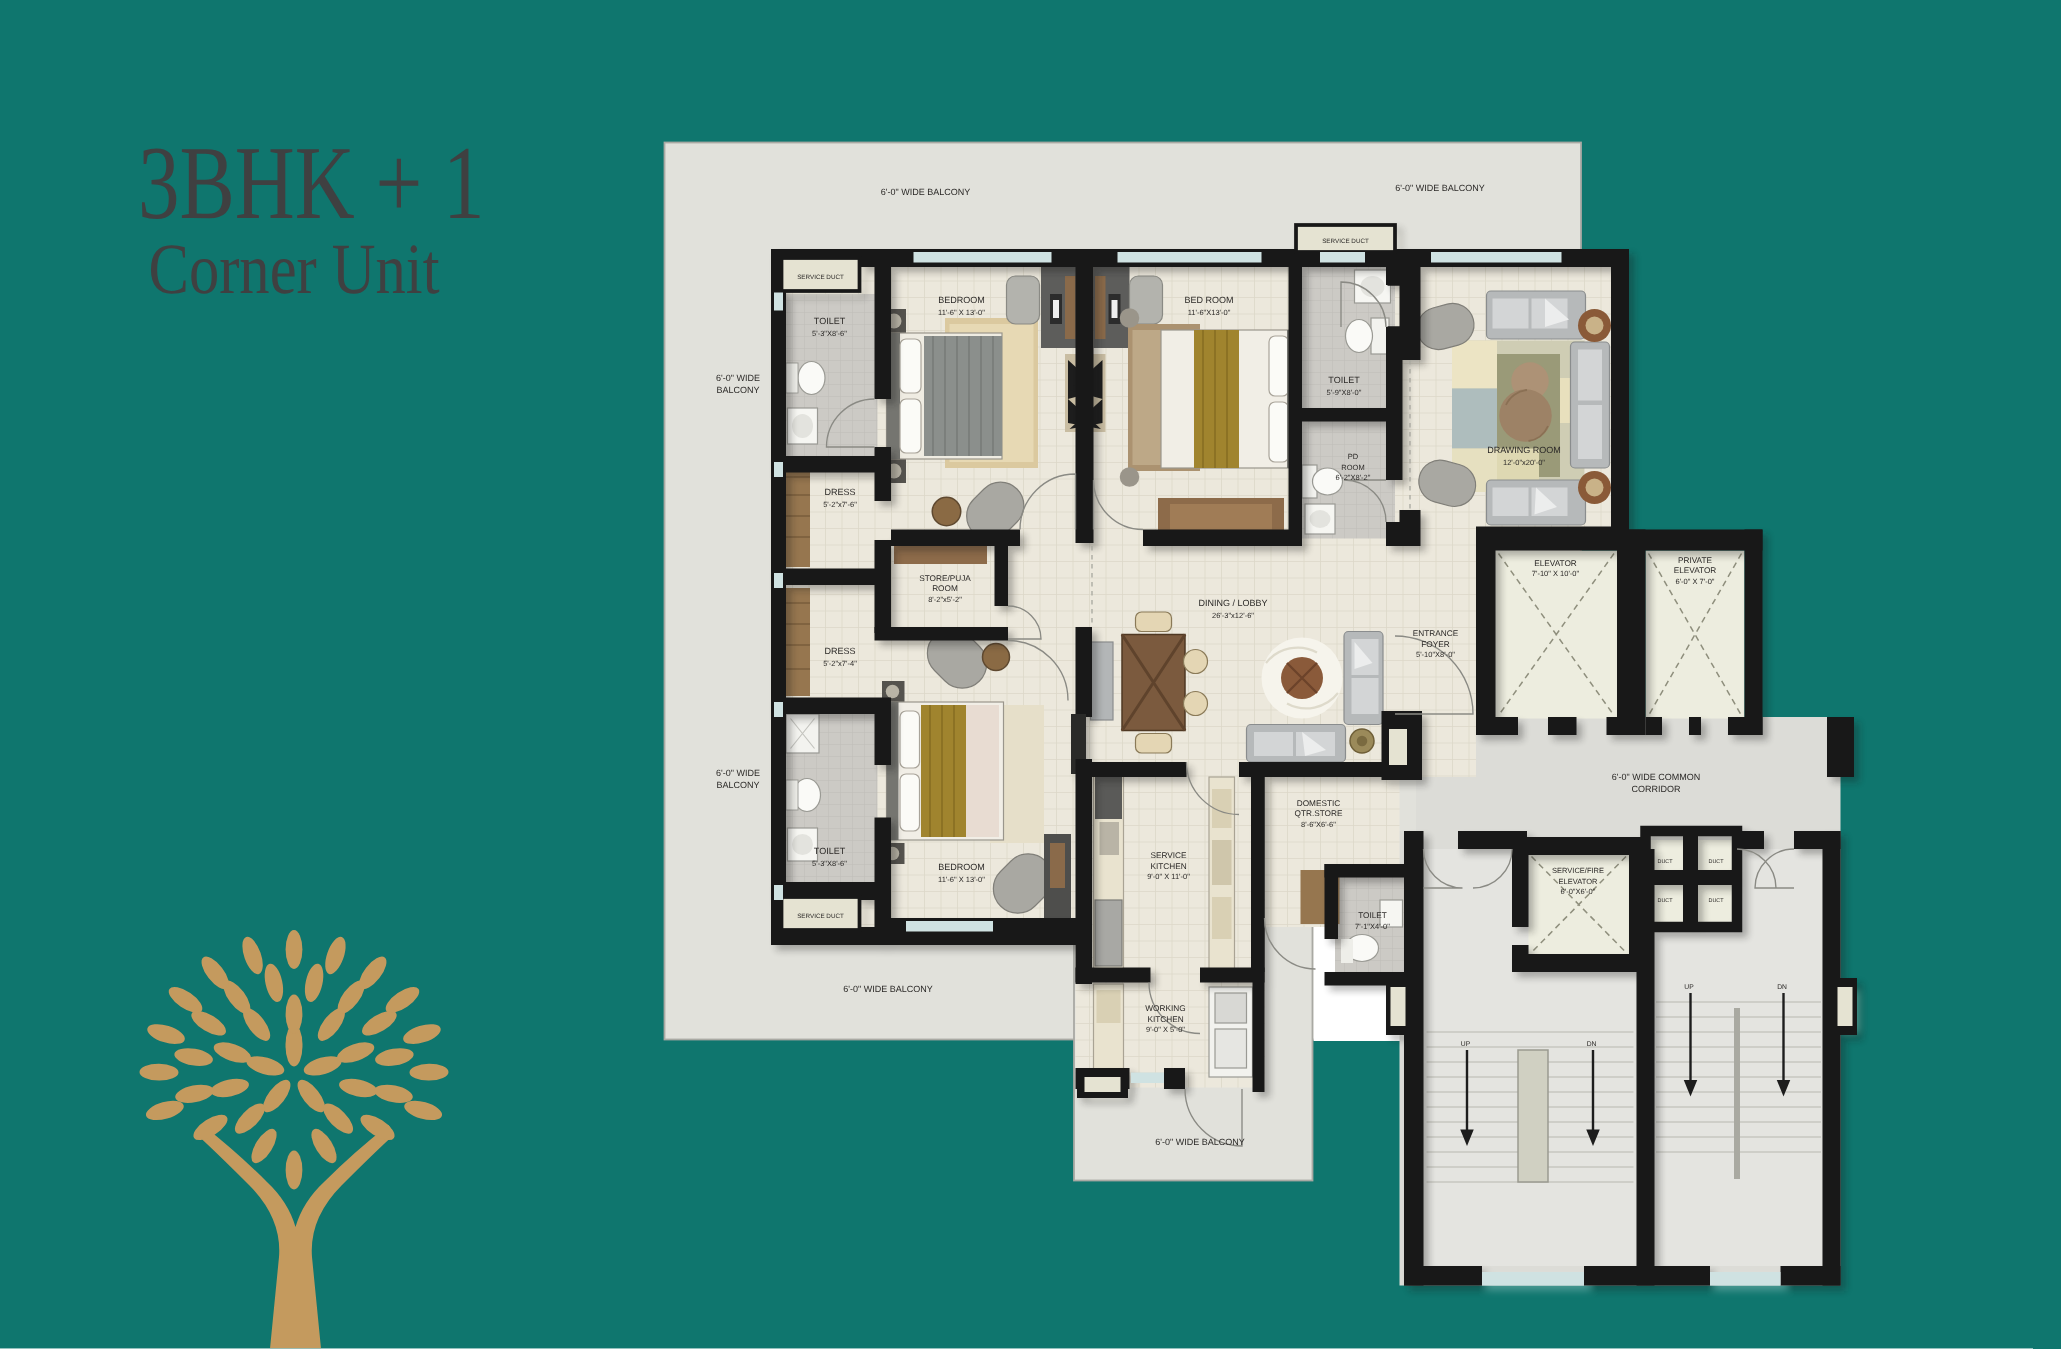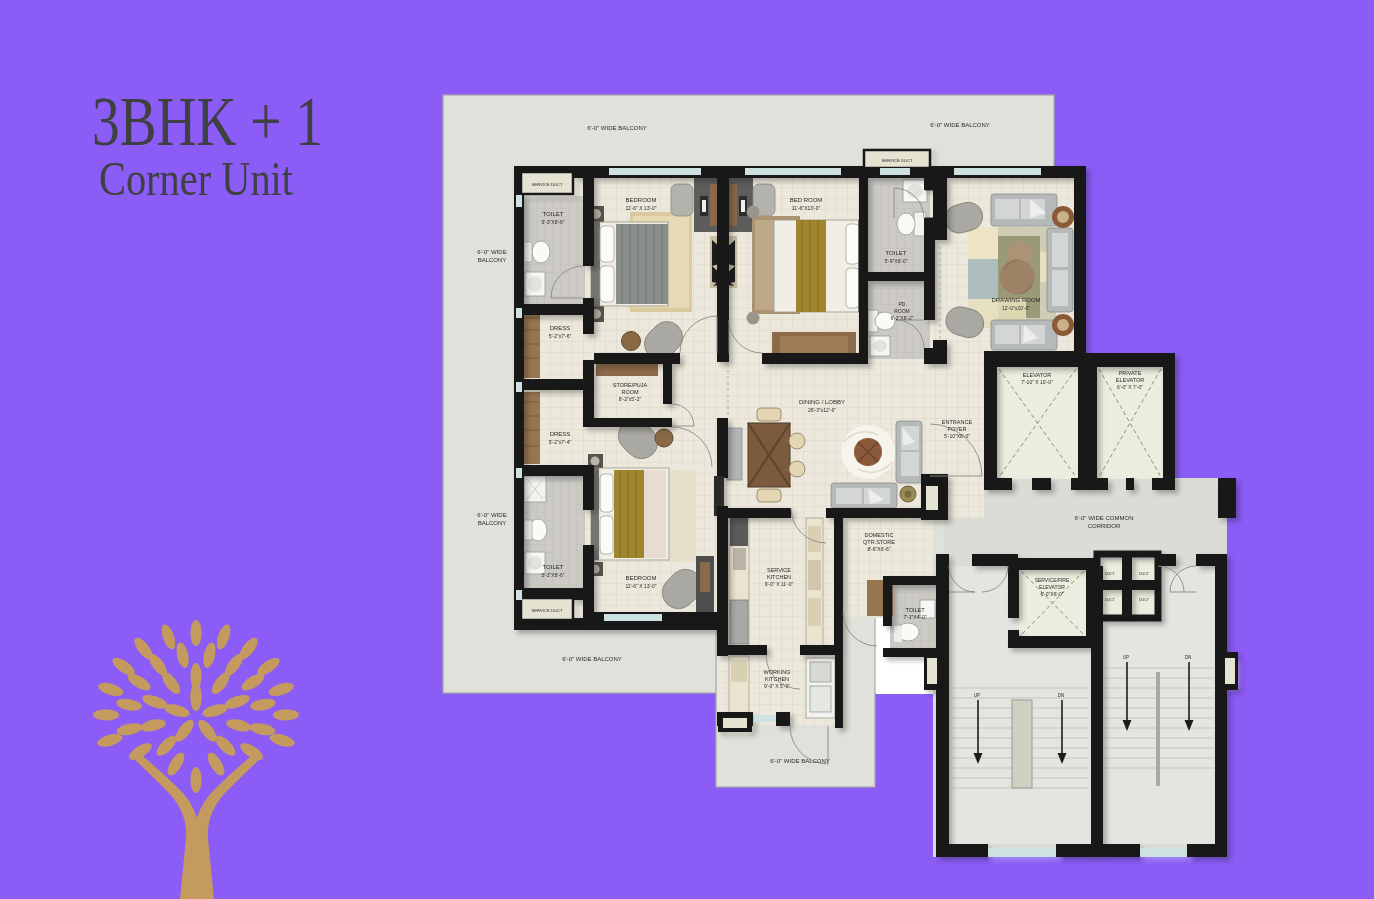--- a/index.html
+++ b/index.html
@@ -1,16 +1,16 @@
 <!DOCTYPE html>
 <html><head>
 <meta charset="utf-8">
 <style>
   html,body{margin:0;padding:0;background:#ffffff;}
-  #page{position:relative;width:1374px;height:899px;overflow:hidden;background:#8b5cf6;font-family:"Liberation Sans",sans-serif;text-align:right;}
+  #page{position:relative;width:1374px;height:899px;overflow:hidden;background:#0f766e;font-family:"Liberation Sans",sans-serif;text-align:right;}
 </style>
 </head>
 <body>
 <div id="page">
 <svg width="1374" height="899" viewBox="0 0 1374 899" xmlns="http://www.w3.org/2000/svg">
 <defs>
 <pattern id="grid" width="11" height="11" patternUnits="userSpaceOnUse">
   <rect width="11" height="11" fill="#ece8dc"></rect>
   <path d="M11 0H0V11" fill="none" stroke="#dcd7c8" stroke-width="1"></path>
 </pattern>

